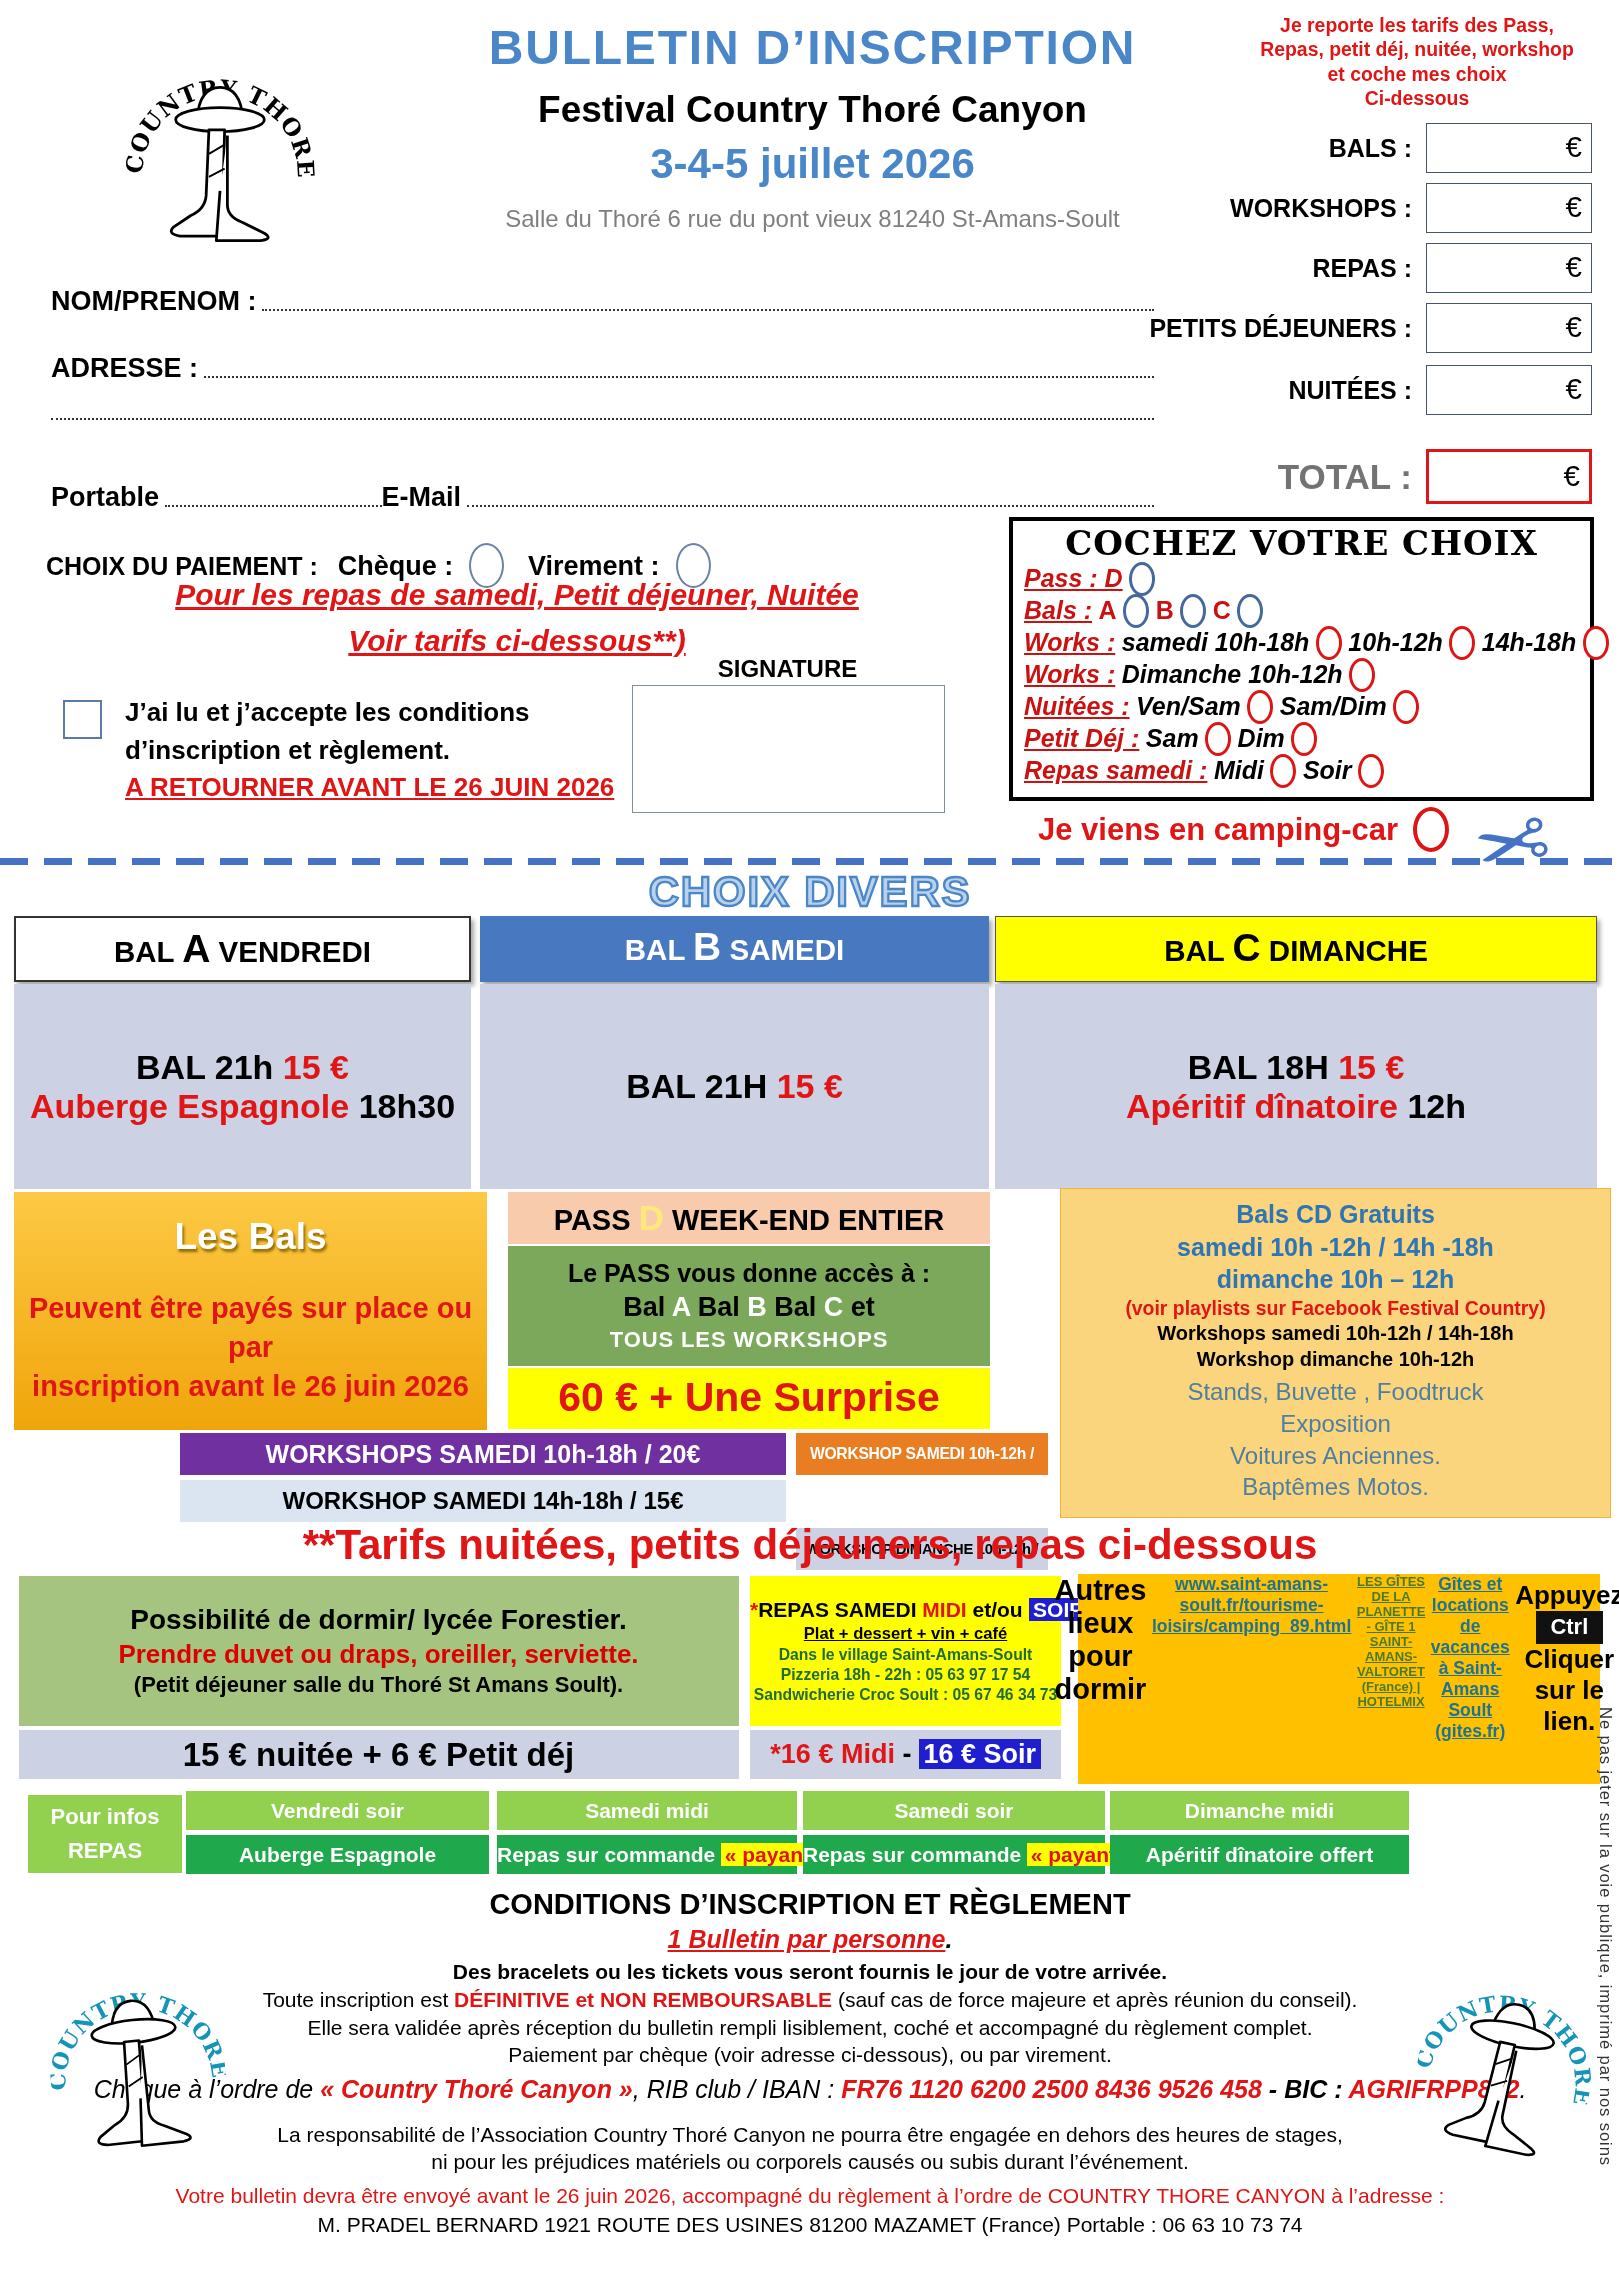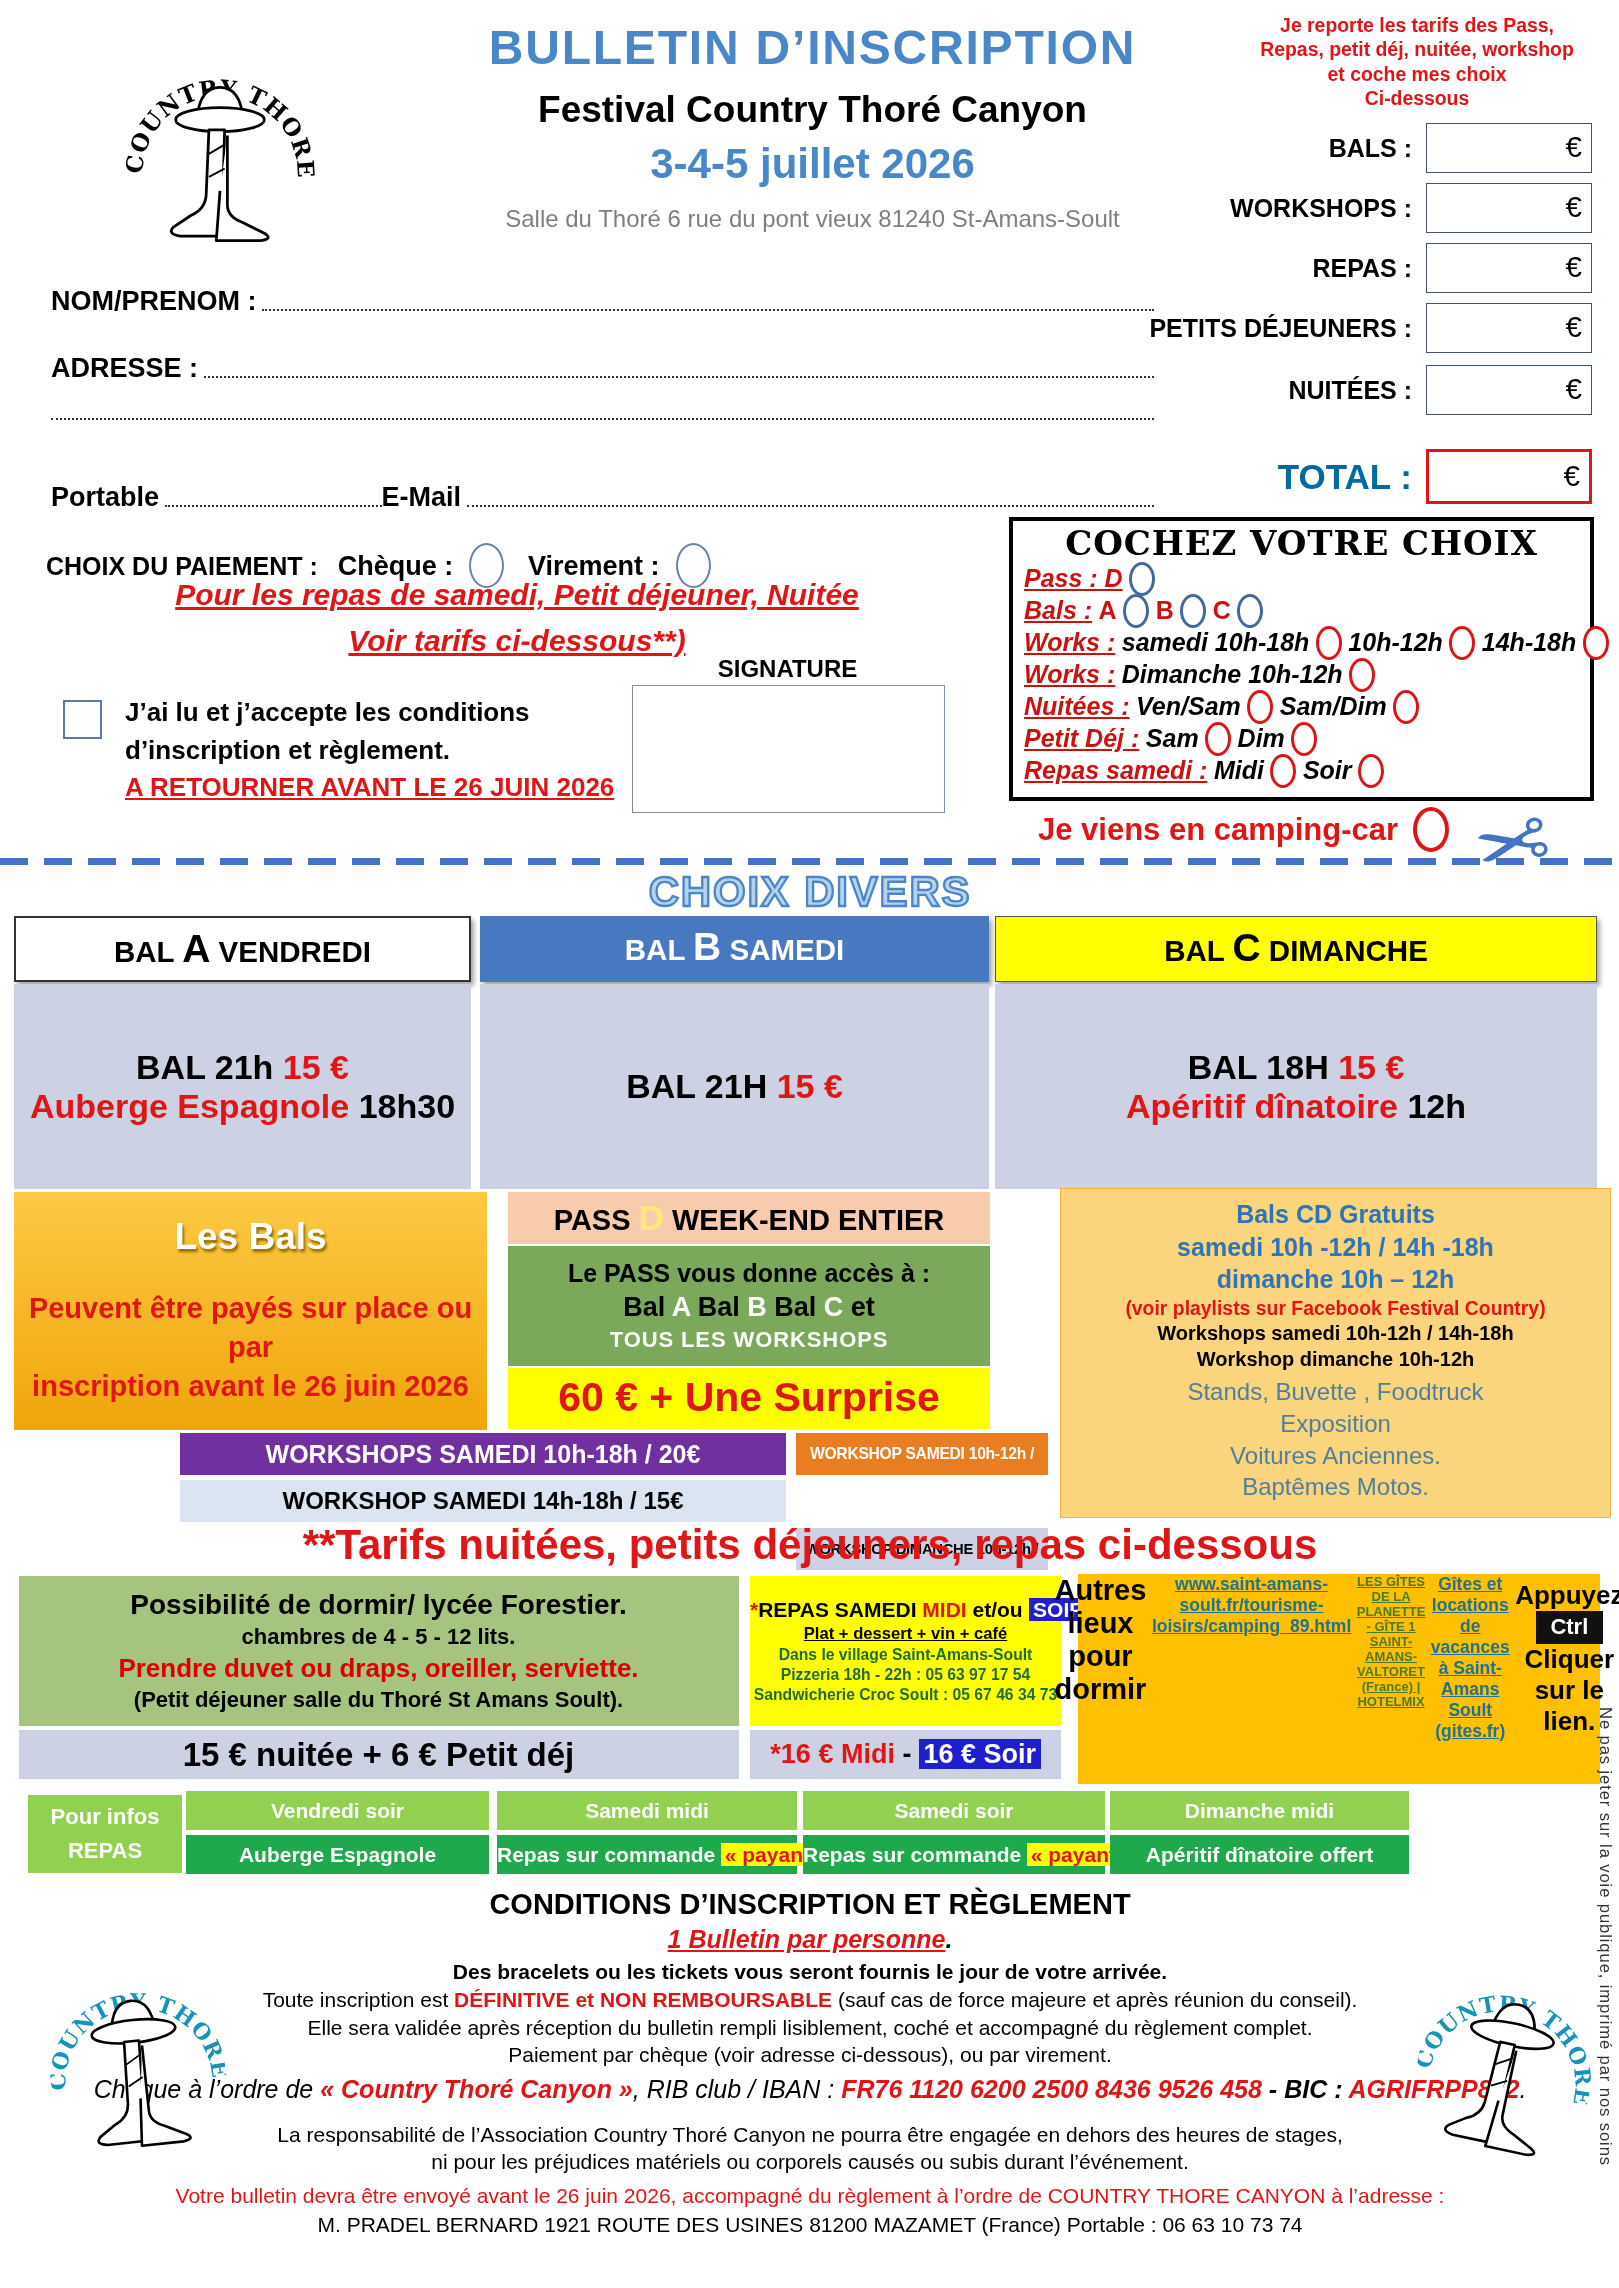--- a/index.html
+++ b/index.html
@@ -15,21 +15,21 @@
   .hdr-title{left:388px;top:20px;width:849px;font-size:48px;font-weight:bold;color:#4a87c9;letter-spacing:1.8px;}
   .hdr-sub{left:388px;top:89px;width:849px;font-size:37px;font-weight:bold;color:#000000;}
   .hdr-dates{left:388px;top:140px;width:849px;font-size:42px;font-weight:bold;color:#4a87c9;}
   .hdr-venue{left:388px;top:205px;width:849px;font-size:24px;color:#7f7f7f;}
   .hdr-note{left:1214px;top:13px;width:406px;font-size:19.4px;font-weight:bold;color:#e01515;text-align:center;line-height:1.25;}
 
   
   .p-label{left:1006px;width:406px;text-align:right;font-size:25px;font-weight:600;line-height:50px;}
   .p-box{left:1426px;width:166px;height:50px;border:1.8px solid #44546a;box-sizing:border-box;
          text-align:right;font-size:29.5px;line-height:46px;padding-right:9.2px;background:#fff;}
-  .p-total-label{left:1006px;width:406px;text-align:right;font-size:35px;font-weight:bold;color:#0369a1;line-height:55px;}
+  .p-total-label{left:1006px;width:406px;text-align:right;font-size:35px;font-weight:bold;color:#737373;line-height:55px;}
   .p-total-box{left:1426px;width:166px;height:55px;border:3.7px solid #e01515;box-sizing:border-box;
          text-align:right;font-size:29.5px;line-height:48px;padding-right:9.2px;background:#fff;}
 
   
   .frow{left:51px;width:1103px;display:flex;align-items:flex-end;font-size:27px;font-weight:600;}
   .dots{flex:1;border-bottom:2.8px dotted #333;margin:0 0 6.5px 5.5px;height:0.9px;}
   .dots.fix{flex:0 0 217px;}
   .payrow{left:46px;top:543px;font-size:25px;font-weight:600;}
   .pay-circ{display:inline-block;width:31px;height:41px;border:2.8px solid #6b83a8;border-radius:50%;
             vertical-align:-13px;margin:0 16.6px 0 9.2px;background:#fff;}
@@ -366,21 +366,20 @@
 
   <div class="abs ws purple">WORKSHOPS SAMEDI 10h-18h / 20€</div>
   <div class="abs ws orange">WORKSHOP SAMEDI 10h-12h / 15€</div>
   <div class="abs ws2 l1">WORKSHOP SAMEDI 14h-18h / 15€</div>
   <div class="abs ws2 l2">WORKSHOP DIMANCHE 10h-12h / 15€</div>
 
   <div class="abs tarifs-h">**Tarifs nuitées, petits déjeuners, repas ci-dessous</div>
 
   <div class="abs sleepbox">
     <div class="sl1">Possibilité de dormir/ lycée Forestier.</div>
-    <div class="sl2">chambres de 4 - 5 - 12 lits.</div>
     <div class="sl3">Prendre duvet ou draps, oreiller, serviette.</div>
     <div class="sl4">(Petit déjeuner salle du Thoré St Amans Soult).</div>
   </div>
   <div class="abs sleepprice">15 € nuitée + 6 € Petit déj</div>
 
   <div class="abs repasbox">
     <div class="rp-title">
       <span class="red">*</span><span>REPAS SAMEDI </span><span class="red">MIDI</span><span> et/ou </span><span class="rp-soir">SOIR</span>
     </div>
     <div class="rp-sub">Plat + dessert + vin + café</div>

